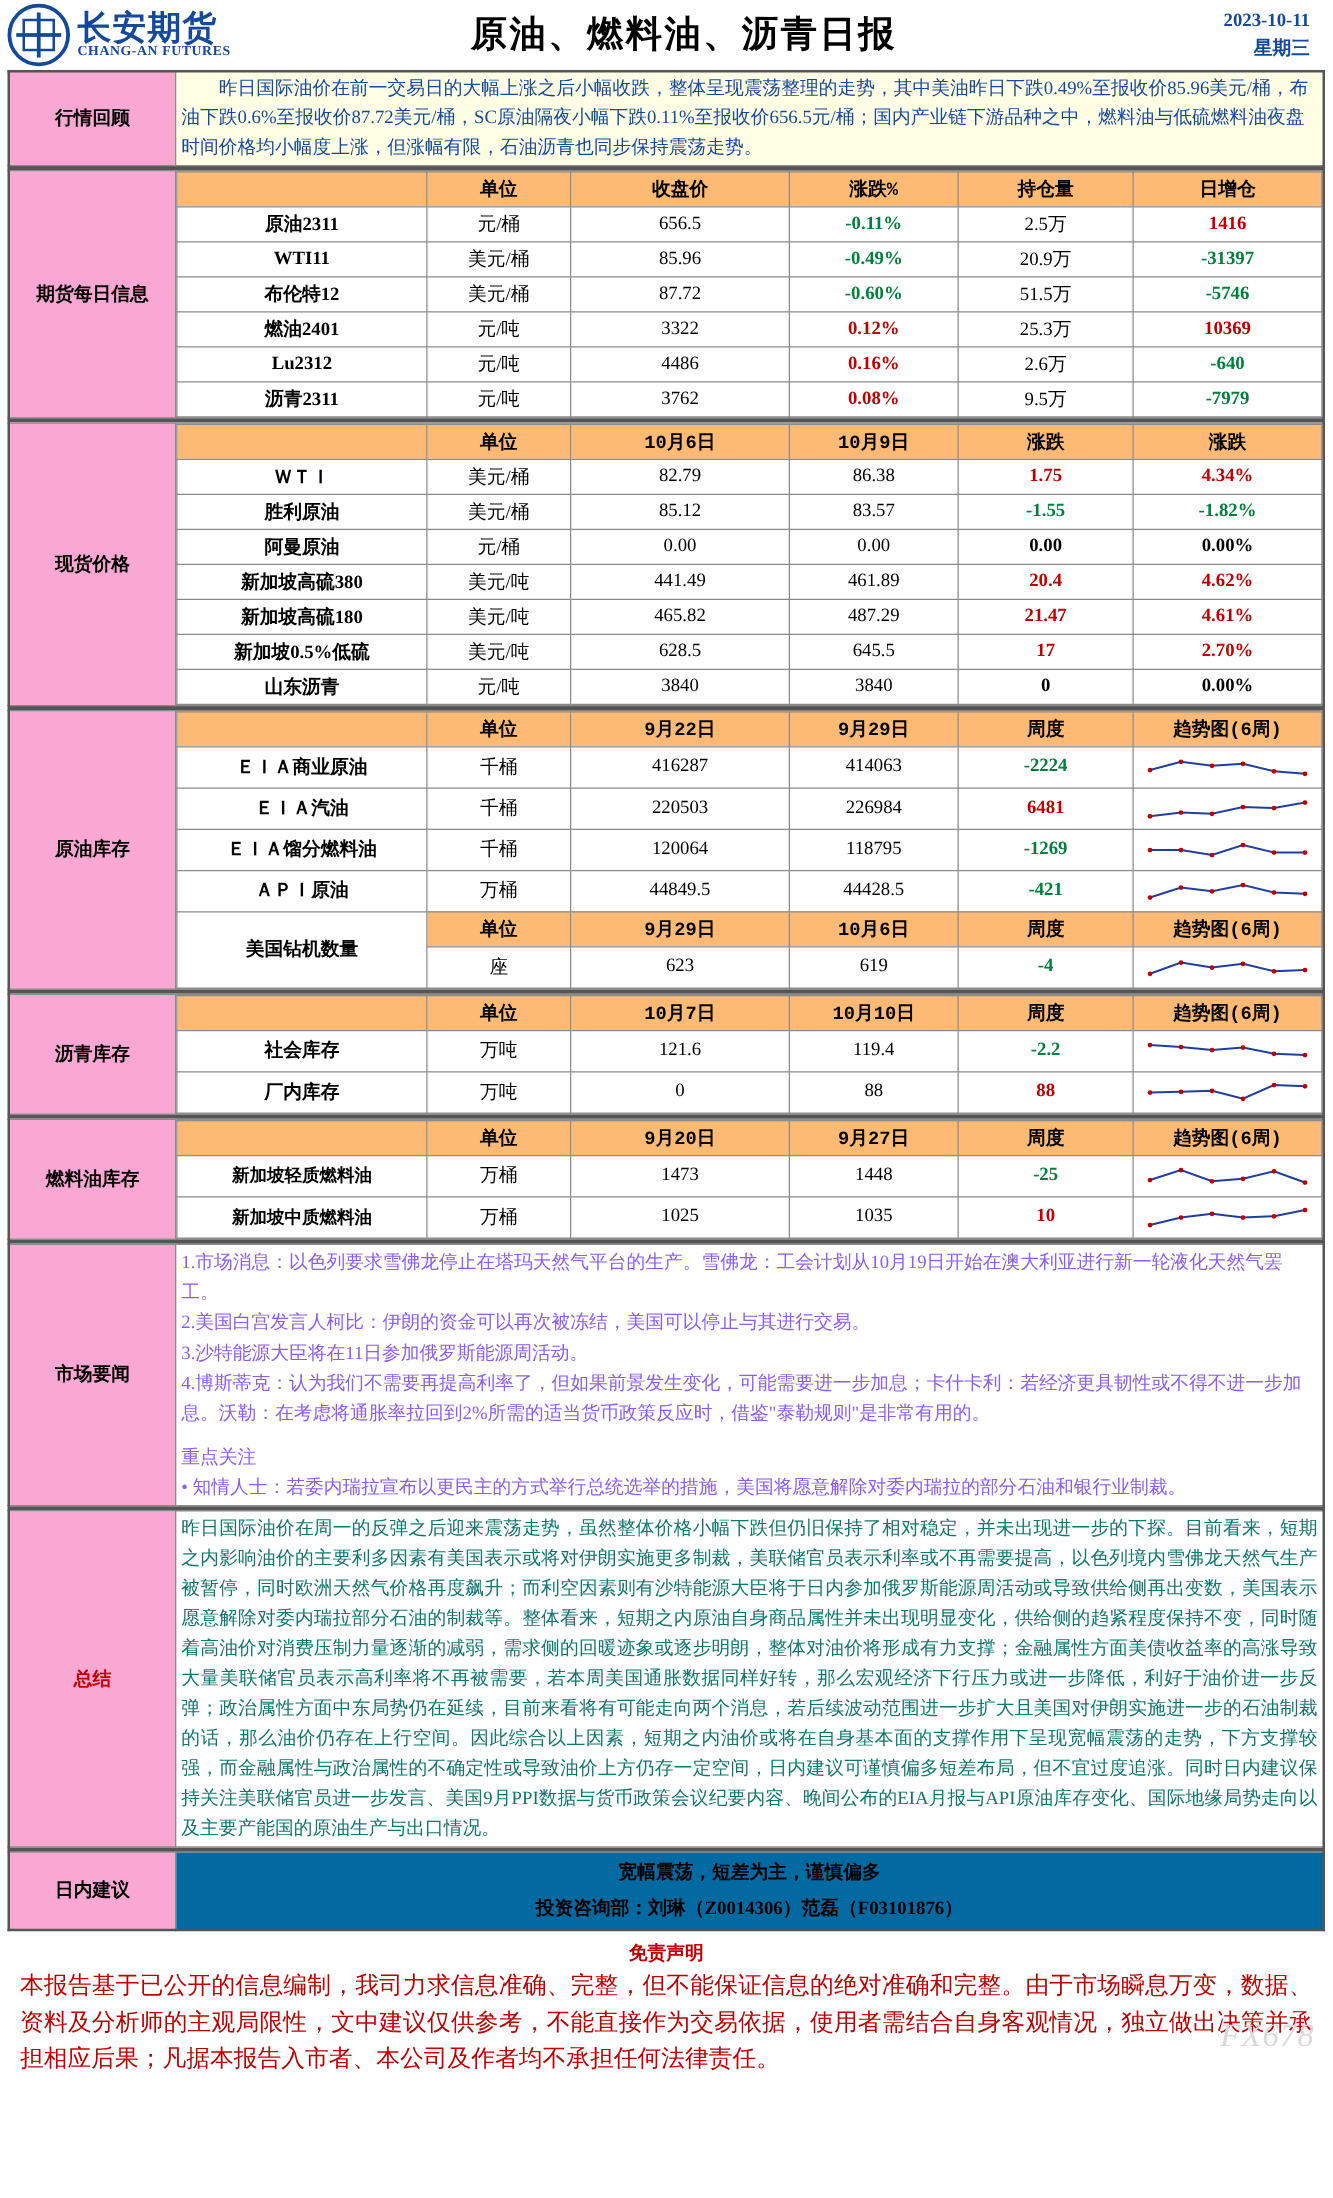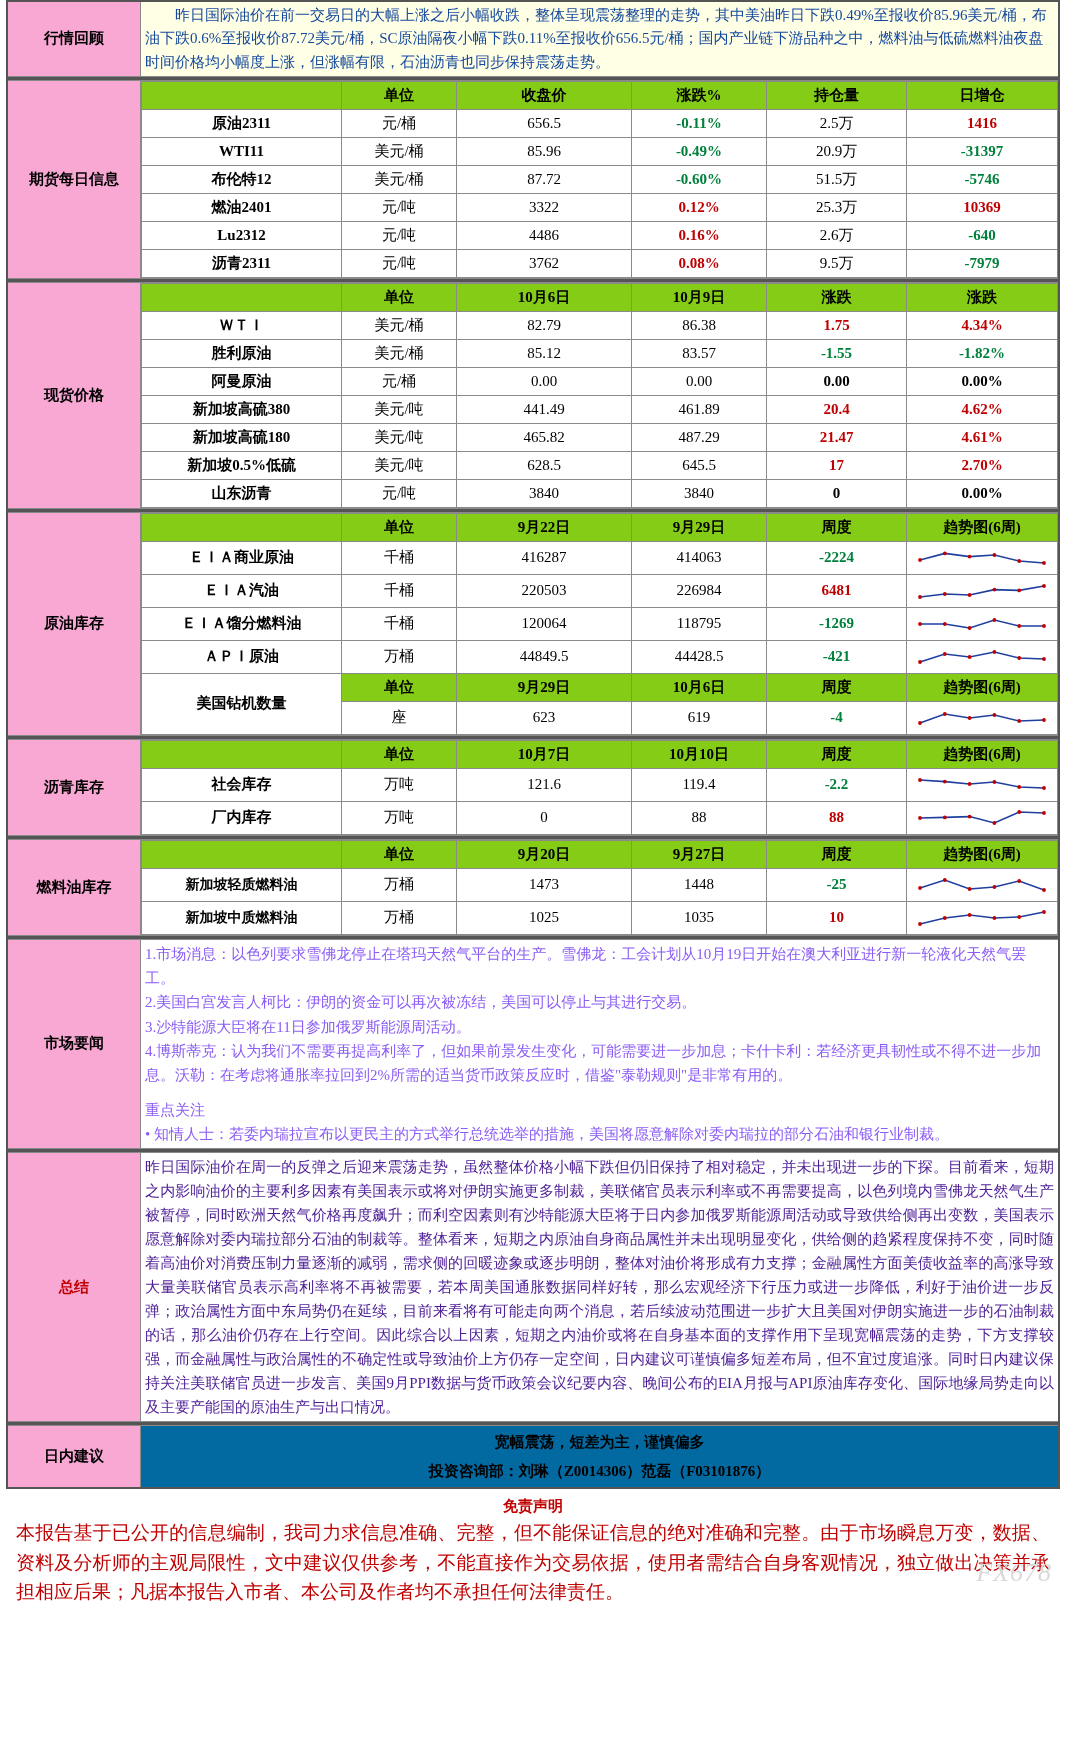--- a/index.html
+++ b/index.html
@@ -34,45 +34,61 @@
   .sec-sep td{border:none;height:3px;background:#555;padding:0;}
 
   .blue-note{
     background:#ffffe6;font-size:15px;line-height:1.55;color:#14489b;padding:6px 8px;text-indent:0;
   }
   .blue-note p{margin:0;text-indent:2em;}
 
   
   .inner{width:100%;border-collapse:collapse;}
   .inner td{border:1px solid #8a8a8a;height:25px;text-align:center;font-size:15px;padding:1px 2px;}
-  .inner .hd{font-weight:bold;background:#84cc16;}
+  .inner .hd{font-weight:bold;background:#fdba74;font-family:Liberation Mono, monospace;}
   .inner .name{font-weight:bold;}
   .up{color:#c00000;font-weight:bold;}
   .down{color:#00803b;font-weight:bold;}
   .zero{font-weight:bold;color:#000;}
   svg.spark{display:block;margin:0 auto;}
 
   
   .news{font-size:14.5px;line-height:1.62;color:#8b5cf6;padding:6px 8px;}
   .news div{margin:0;}
   .news .gap{height:10px;}
-  .summary{font-size:14.5px;line-height:1.6;color:#4c1d95;padding:6px 8px;text-align:justify;}
+  .summary{font-size:14.5px;line-height:1.6;color:#0f766e;padding:6px 8px;text-align:justify;}
   .redlabel{color:#c00000;}
   .advice{background:#0369a1;text-align:center;font-size:16px;font-weight:bold;padding:6px;line-height:1.9;}
   .advice .l2{font-weight:bold;font-size:15px;}
   .disclaimer{margin:6px 6px 4px;padding:2px 10px 8px;text-align:center;}
   .disc-title{color:#c00000;font-weight:bold;font-size:15px;margin-bottom:2px;}
   .disc-body{color:#c00000;font-size:19px;line-height:1.55;text-align:justify;}
   .watermark{position:absolute;right:14px;bottom:26px;font-size:26px;color:#d9d9d9;font-style:italic;font-weight:normal;letter-spacing:1px;}
 </style>
 </head>
 <body>
 
 <div class="page">
 
+  <div class="header">
+    <div class="logo-wrap">
+      <div class="logo-mark">
+          <div class="logo-inner"></div>
+        </div>
+      <div class="logo-text">
+        <div class="logo-cn">长安期货</div>
+        <div class="logo-en">CHANG-AN FUTURES</div>
+      </div>
+    </div>
+    <div class="doc-title">原油、燃料油、沥青日报</div>
+    <div class="head-date">
+      <div>2023-10-11</div>
+      <div>星期三</div>
+    </div>
+  </div>
 
   <table class="main">
 
     <tbody>
         <tr>
       <td class="rowlabel">行情回顾</td>
       <td class="blue-note">
         <p>昨日国际油价在前一交易日的大幅上涨之后小幅收跌，整体呈现震荡整理的走势，其中美油昨日下跌0.49%至报收价85.96美元/桶，布油下跌0.6%至报收价87.72美元/桶，SC原油隔夜小幅下跌0.11%至报收价656.5元/桶；国内产业链下游品种之中，燃料油与低硫燃料油夜盘时间价格均小幅度上涨，但涨幅有限，石油沥青也同步保持震荡走势。</p>
       </td>
     </tr>

